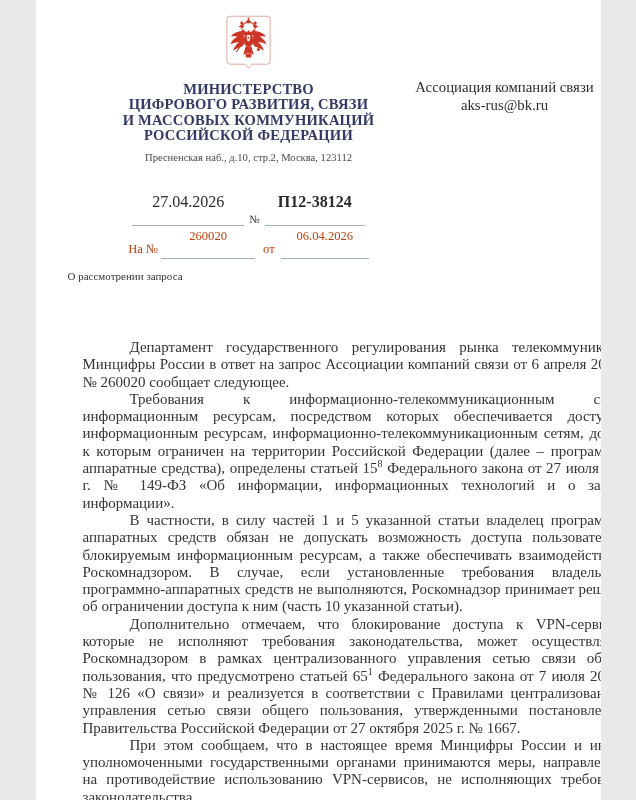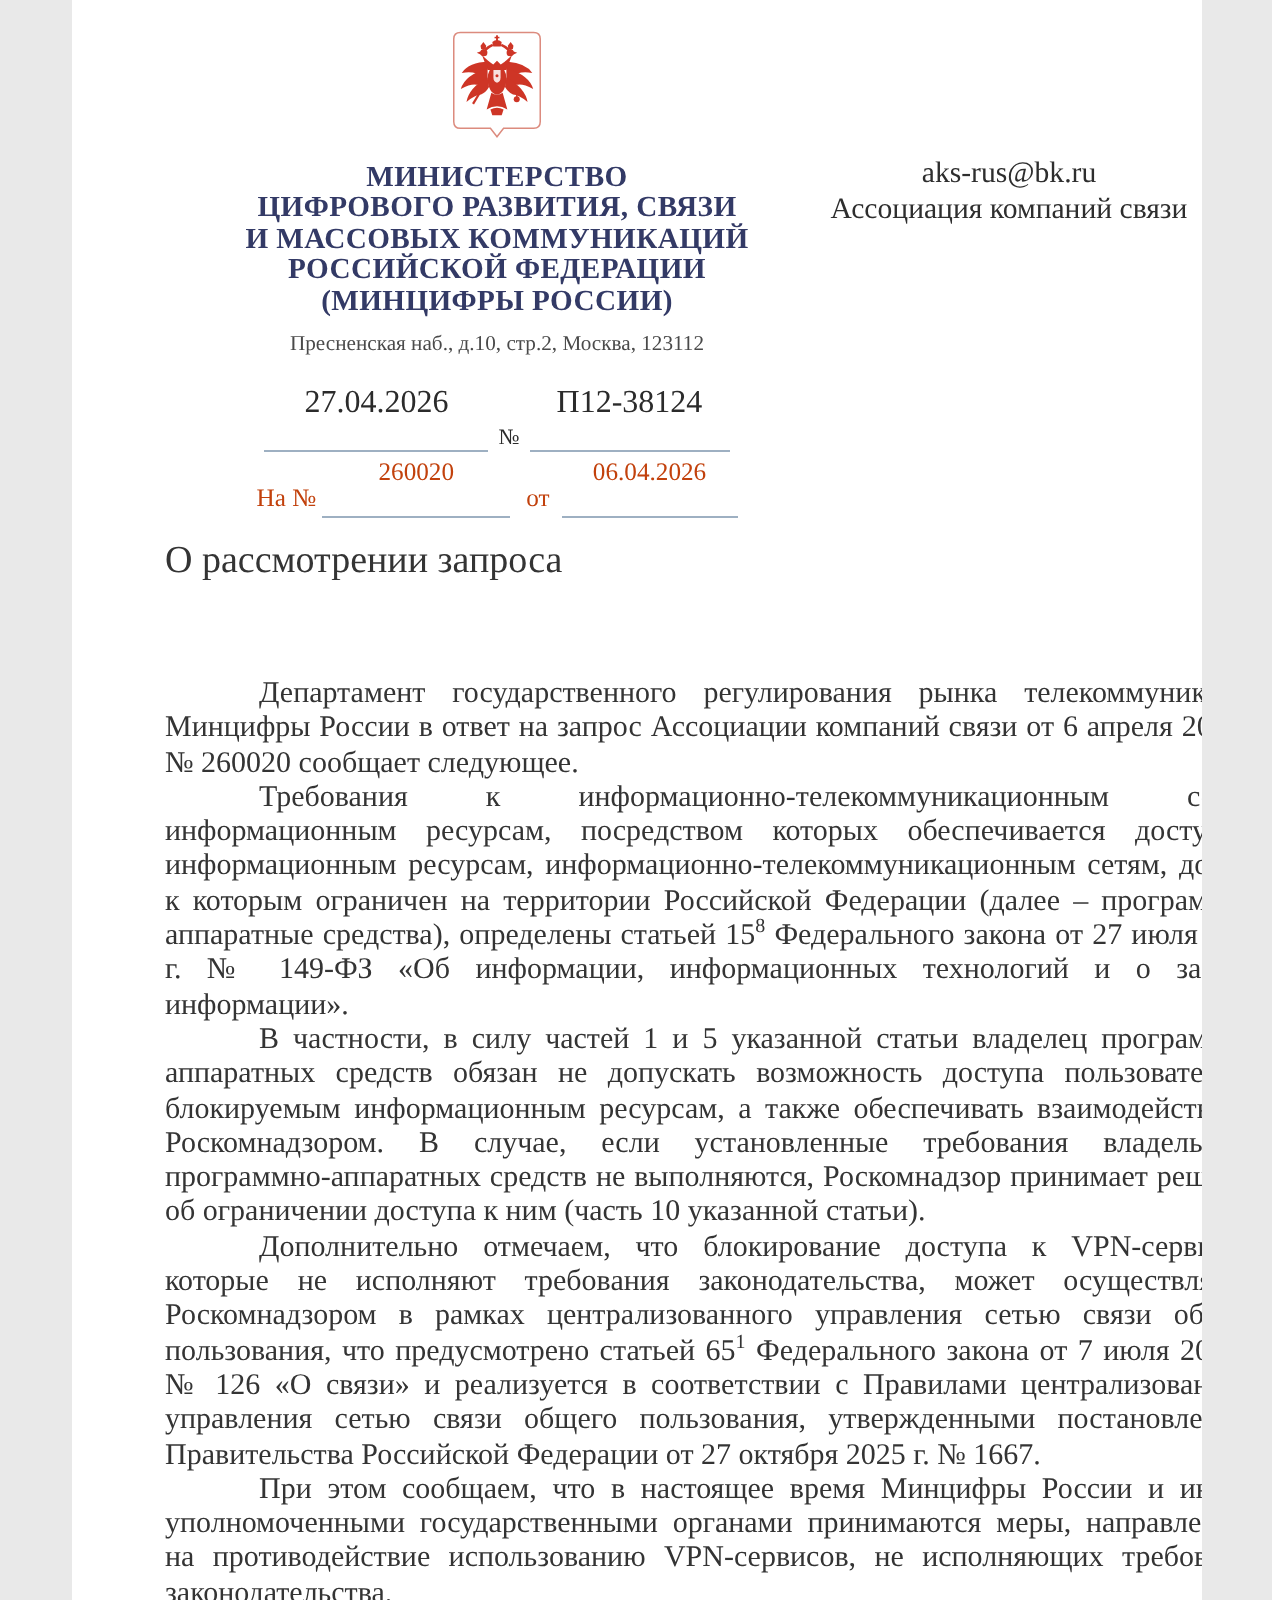--- a/index.html
+++ b/index.html
@@ -36,21 +36,21 @@
   }
 
   
   .date-row {
     position:absolute; left:58px; top:193px; width:310px;
     display:flex; align-items:flex-end; justify-content:center;
     font-size:16px; color:#2b2b2b;
   }
   .u-line { border-bottom:1.4px solid #9eb0c2; text-align:center; padding-bottom:14px; }
   .date-cell  { width:112px; }
-  .num-cell   { width:100px; }
+  .num-cell   { width:100px;font-weight:bold; }
   .no-sign { font-size:11px; margin:0 5px; padding-bottom:1px; color:#2b2b2b; }
 
   .ref-row {
     position:absolute; left:58px; top:229px; width:310px;
     display:flex; align-items:flex-end; justify-content:center;
     font-size:12.6px; color:#c2410c;
   }
   .ref-label { padding-bottom:2px; margin-right:3px; }
   .ref-num  { width:94px; }
   .ref-from { padding:0 6px 2px 8px; }
@@ -58,22 +58,22 @@
 
   
   .recipient {
     position:absolute; left:364px; top:78px; width:210px;
     text-align:center;
     font-size:14.8px; line-height:18px; color:#2e2e2e;
   }
 
   
   .subject {
-    position:absolute; left:47px; top:270px;
-    font-size:19px; color:#343434;
+    position:absolute; left:32px; top:270px;
+    font-size:11px; color:#343434;
   }
 
   
   .body-text {
     position:absolute; left:47px; top:311px; width:551px;
     font-size:15px; line-height:17.3px;
     text-align:justify;
     margin-top:28px;
   }
   .body-text p { margin:0; text-indent:47px; }
@@ -124,21 +124,20 @@
         <circle class="eagle-red" cx="71" cy="73" r="3.2"></circle>
         <rect class="eagle-red" x="70.3" y="67.5" width="1.6" height="3.6"></rect>
       </g>
     </svg>
 
     <div class="ministry">
       <div>МИНИСТЕРСТВО</div>
       <div>ЦИФРОВОГО РАЗВИТИЯ, СВЯЗИ</div>
       <div>И МАССОВЫХ КОММУНИКАЦИЙ</div>
       <div>РОССИЙСКОЙ ФЕДЕРАЦИИ</div>
-      <div>(МИНЦИФРЫ РОССИИ)</div>
     </div>
 
     <div class="addr">
       <div>Пресненская наб., д.10, стр.2, Москва, 123112</div>
     </div>
   </div>
 
   <div class="date-row">
     <span class="u-line date-cell">27.04.2026</span>
     <span class="no-sign">№</span>
@@ -146,22 +145,22 @@
   </div>
 
   <div class="ref-row">
     <span class="ref-label">На №</span>
     <span class="u-line ref-num">260020</span>
     <span class="ref-from">от</span>
     <span class="u-line ref-date">06.04.2026</span>
   </div>
 
   <div class="recipient">
+    <div>Ассоциация компаний связи</div>
     <div>aks-rus@bk.ru</div>
-    <div>Ассоциация компаний связи</div>
   </div>
 
   <div class="subject">О рассмотрении запроса</div>
 
   <div class="body-text">
     <p><span>Департамент государственного регулирования рынка телекоммуникаций Минцифры России в ответ на запрос Ассоциации компаний связи от 6 апреля 2026 г. № 260020 сообщает следующее.</span></p>
     <p><span>Требования к информационно-телекоммуникационным сетям, информационным ресурсам, посредством которых обеспечивается доступ к информационным ресурсам, информационно-телекоммуникационным сетям, доступ к которым ограничен на территории Российской Федерации (далее – программно-аппаратные средства), определены статьей 15</span><sup>8</sup><span> Федерального закона от 27 июля 2006 г. № 149-ФЗ «Об информации, информационных технологий и о защите информации».</span></p>
     <p><span>В частности, в силу частей 1 и 5 указанной статьи владелец программно-аппаратных средств обязан не допускать возможность доступа пользователя к блокируемым информационным ресурсам, а также обеспечивать взаимодействие с Роскомнадзором. В случае, если установленные требования владельцами программно-аппаратных средств не выполняются, Роскомнадзор принимает решение об ограничении доступа к ним (часть 10 указанной статьи).</span></p>
     <p><span>Дополнительно отмечаем, что блокирование доступа к VPN-сервисам, которые не исполняют требования законодательства, может осуществляться Роскомнадзором в рамках централизованного управления сетью связи общего пользования, что предусмотрено статьей 65</span><sup>1</sup><span> Федерального закона от 7 июля 2003 г. № 126 «О связи» и реализуется в соответствии с Правилами централизованного управления сетью связи общего пользования, утвержденными постановлением Правительства Российской Федерации от 27 октября 2025 г. № 1667.</span></p>
     <p><span>При этом сообщаем, что в настоящее время Минцифры России и иными уполномоченными государственными органами принимаются меры, направленные на противодействие использованию VPN-сервисов, не исполняющих требования законодательства.</span></p>

